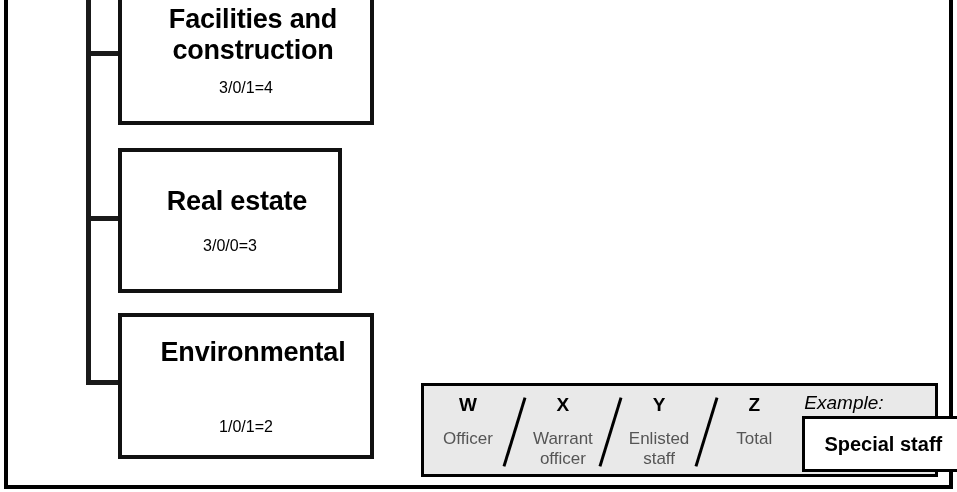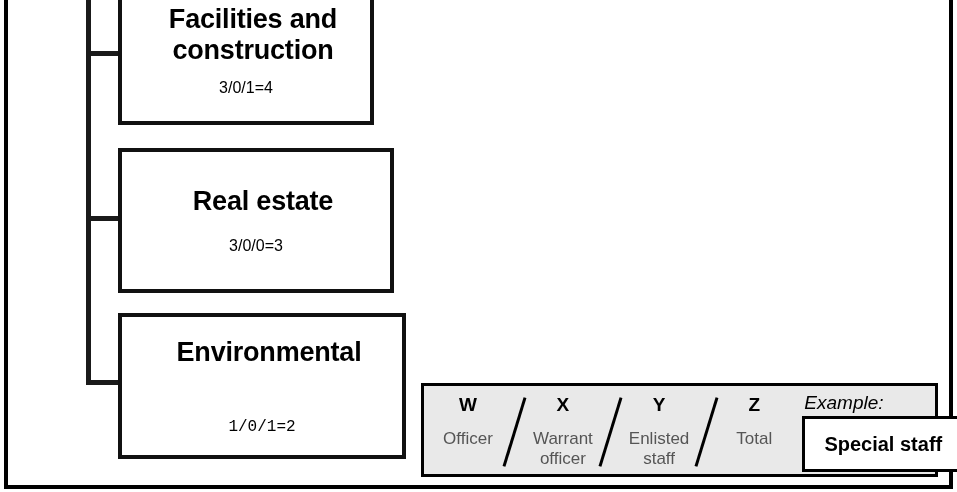--- a/index.html
+++ b/index.html
@@ -93,34 +93,34 @@
     width: 256px;
     height: 147px;
     justify-content: flex-start;
     padding-top: 22px;
   }
   #node-facilities .node-counts { margin-top: 7px; }
 
   #node-realestate {
     left: 118px;
     top: 148px;
-    width: 276px;
+    width: 224px;
     height: 145px;
   }
   #node-realestate .node-title { margin-top: 6px; }
   #node-realestate .node-counts { margin-top: 14px; }
 
   #node-environmental {
     left: 118px;
     top: 313px;
-    width: 288px;
+    width: 256px;
     height: 146px;
   }
   #node-environmental .node-title { margin-top: 6px; }
-  #node-environmental .node-counts { margin-top: 44px; font-family: Liberation Mono, monospace; }
+  #node-environmental .node-counts { margin-top: 44px; }
 
   
   #legend {
     position: absolute;
     left: 421px;
     top: 383px;
     width: 517px;
     height: 94px;
     background: #e9e9e9;
     border: 3px solid #000000;

